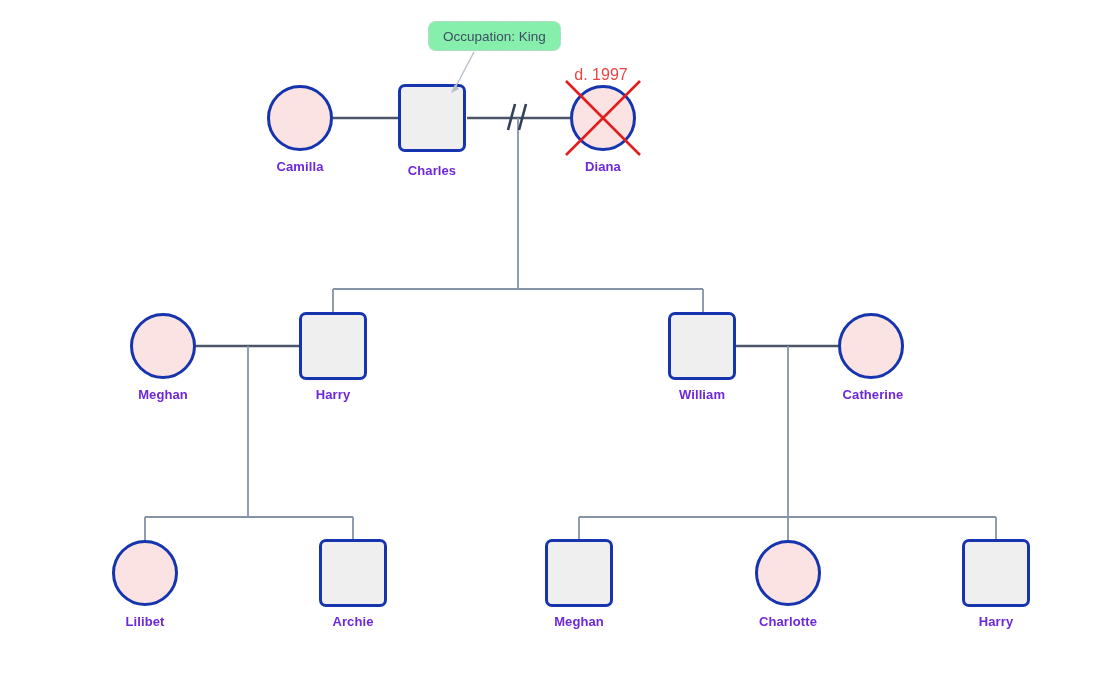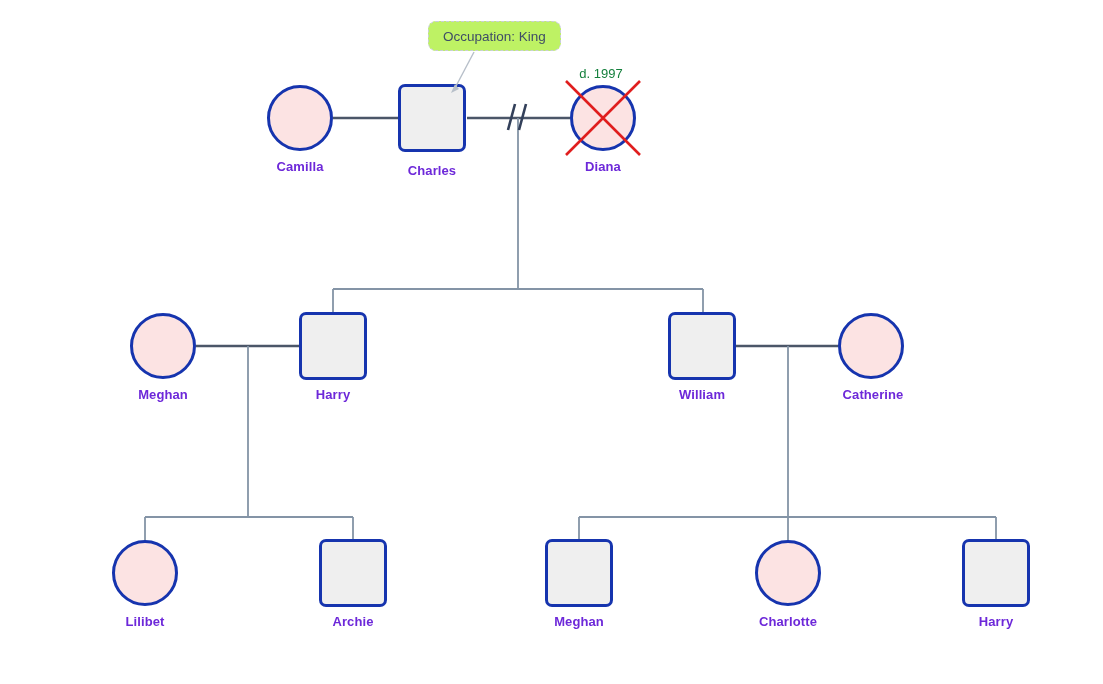--- a/index.html
+++ b/index.html
@@ -9,26 +9,26 @@
   }
   svg.layer{position:absolute;left:0;top:0;pointer-events:none;}
   .node{position:absolute;box-sizing:border-box;border:3px solid #1634ae;cursor:pointer;}
   .node.female{width:66px;height:66px;border-radius:50%;background:#fce3e3;}
   .node.male{width:68px;height:68px;border-radius:7px;background:#efefef;}
   .plabel{
     position:absolute;width:140px;text-align:center;font-size:13px;font-weight:600;
     color:#6d28d9;letter-spacing:.1px;
   }
   .dlabel{
-    position:absolute;width:140px;text-align:center;font-size:13px;font-weight:400;
-    color:#15803d;
+    position:absolute;width:140px;text-align:center;font-size:16px;font-weight:400;
+    color:#ef4444;
   }
   .tooltip{
     position:absolute;left:428px;top:21px;box-sizing:border-box;height:30px;
-    padding:5px 14px;background:#bef264;border:1px dashed #c9ced6;border-radius:8px;
+    padding:5px 14px;background:#86efac;border:1px dashed #c9ced6;border-radius:8px;
     font-size:13.5px;color:#3f4d66;white-space:nowrap;line-height:19px;
   }
 </style>
 </head>
 <body>
 
 <div class="canvas">
 
   <svg class="layer" width="1103" height="684">
 

